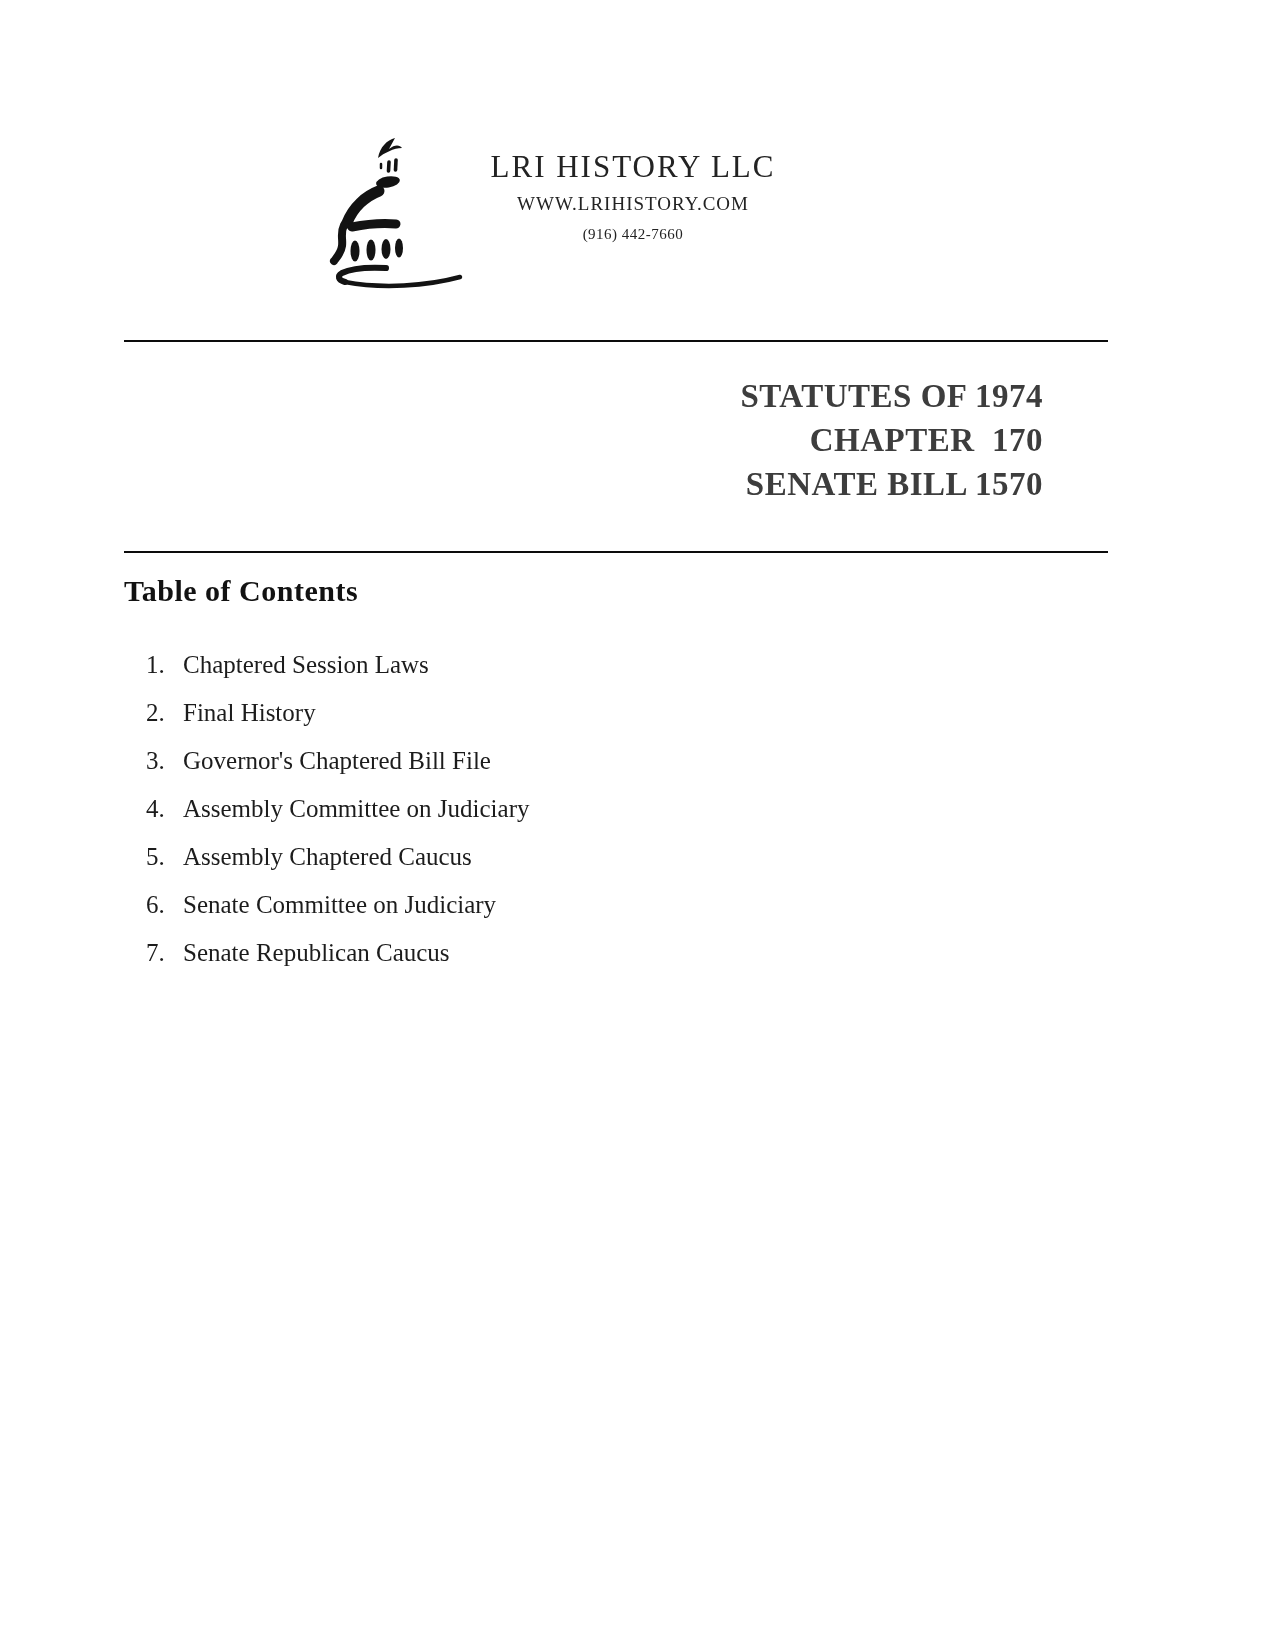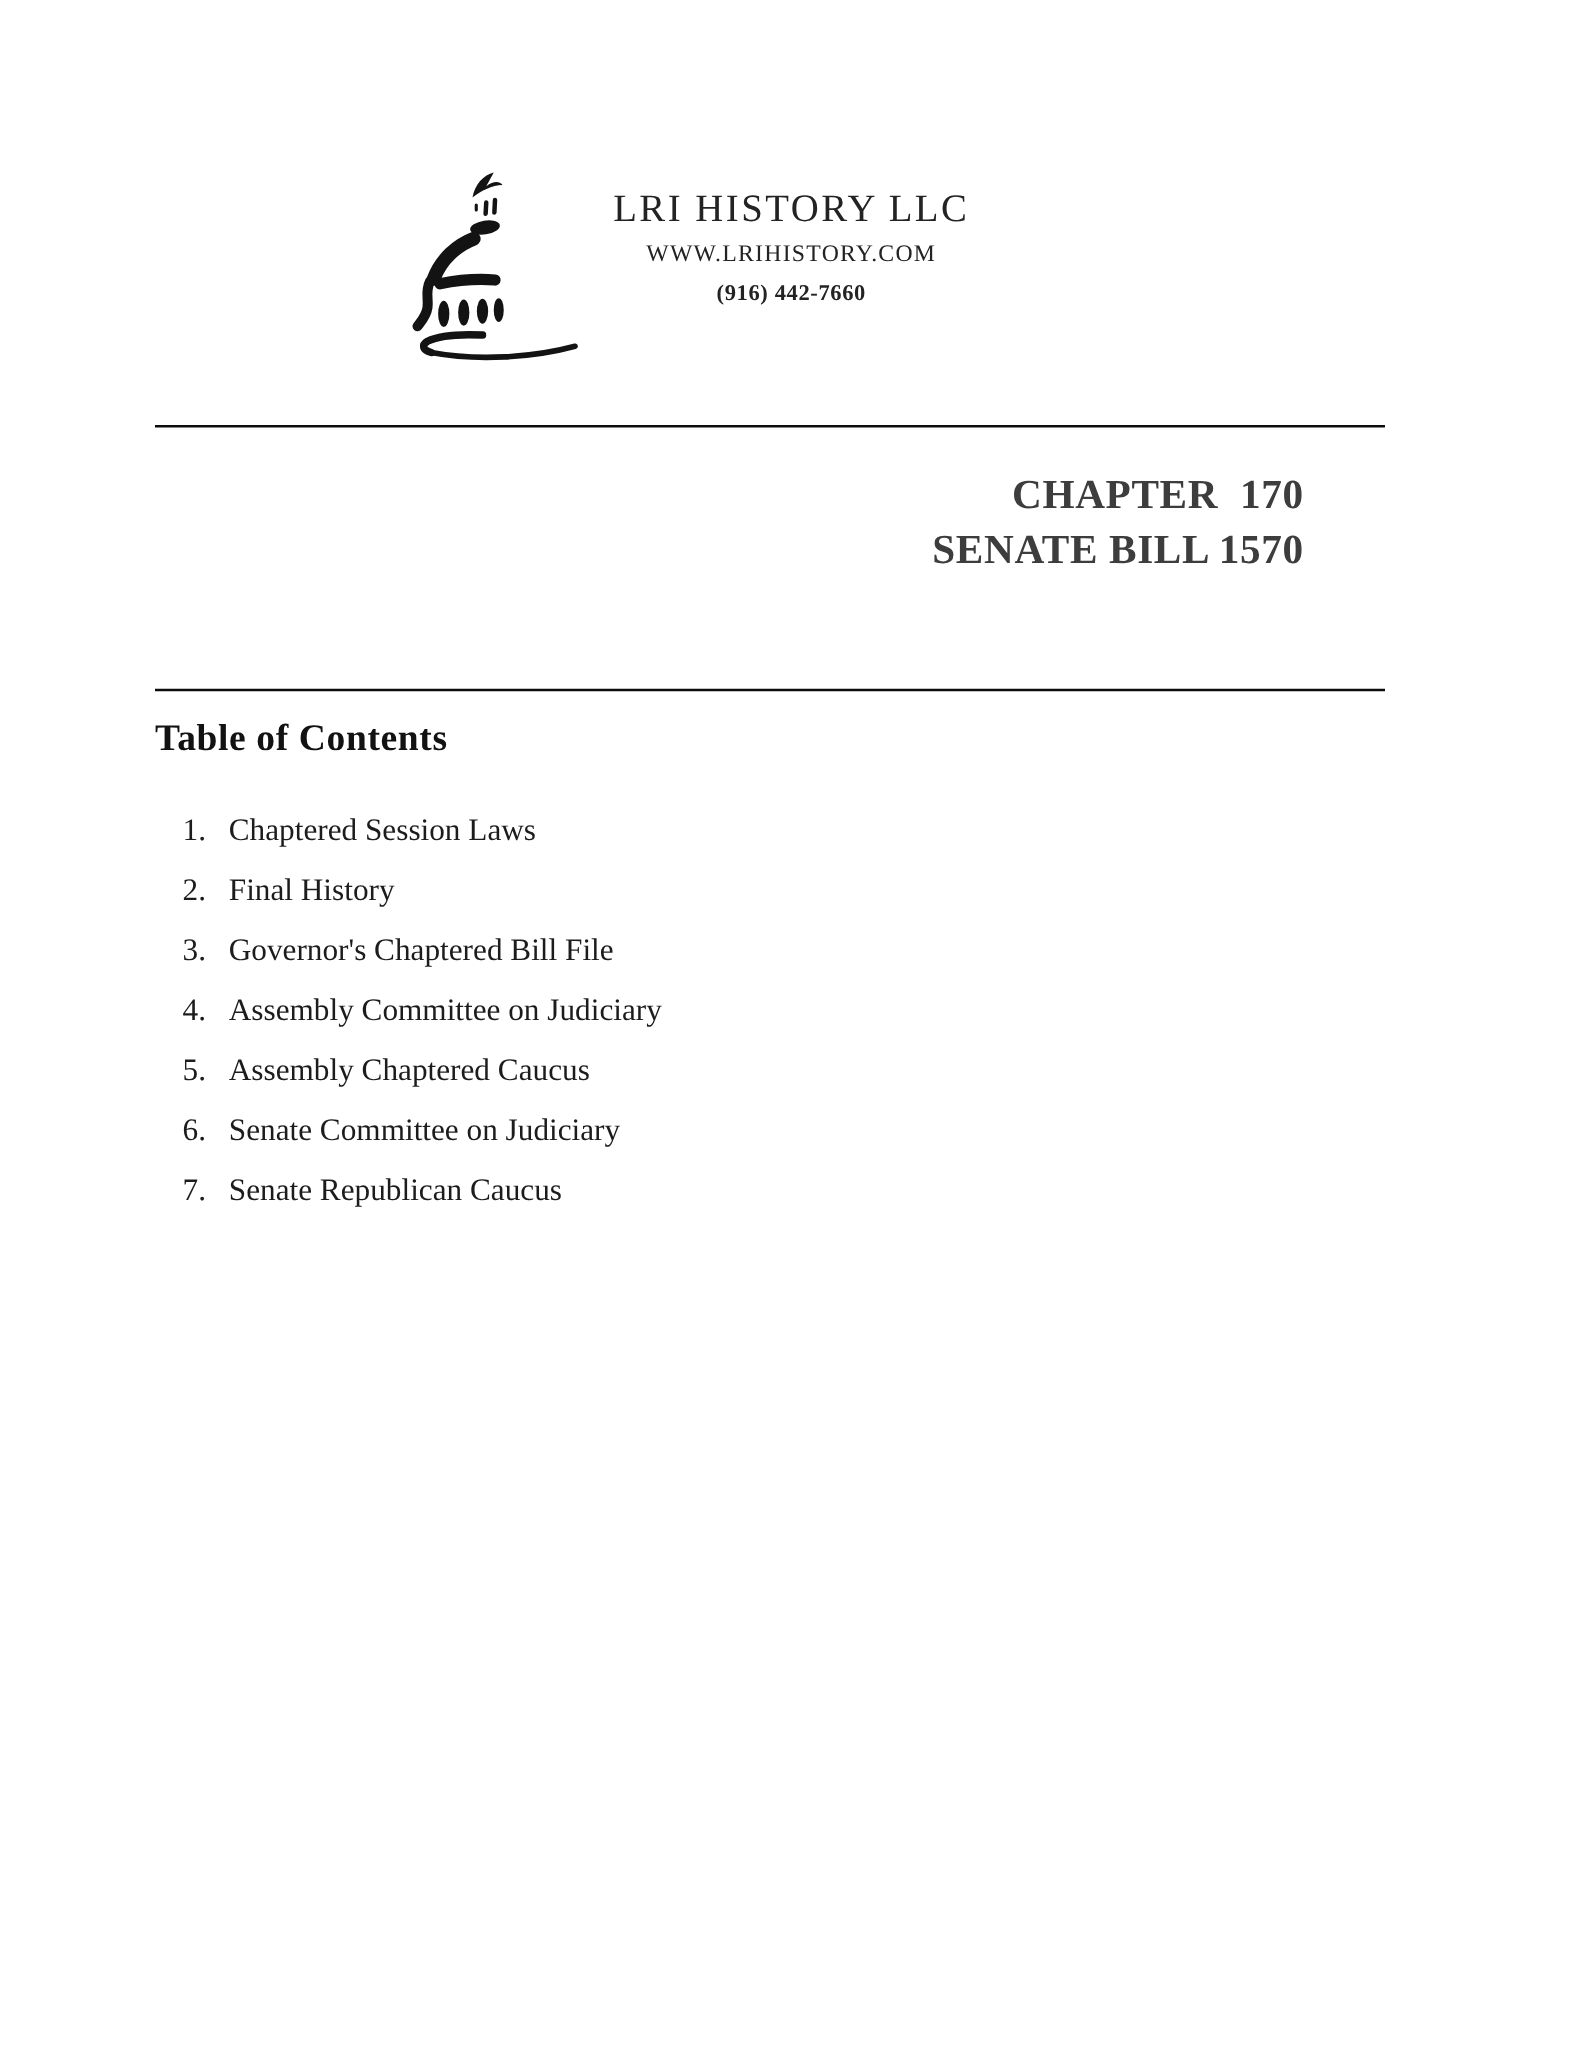--- a/index.html
+++ b/index.html
@@ -38,21 +38,21 @@
     white-space: nowrap;
   }
   .contact-line {
     font-size: 19px;
     letter-spacing: 1px;
     line-height: 23px;
     margin-top: 8px;
     white-space: nowrap;
   }
   .contact-line.first { margin-top: 13px; }
-  .contact-line.phone { font-size: 18px; letter-spacing: 0.5px; font-weight: bold; }
+  .contact-line.phone { font-size: 15px; letter-spacing: 0.5px; }
 
   
   .rule {
     position: absolute;
     left: 124px;
     width: 984px;
     height: 2px;
     background: #0c0c0c;
   }
   .rule.top-rule { top: 340px; }
@@ -136,20 +136,21 @@
 
 <div class="contact-block">
   <div class="company-name">LRI HISTORY LLC</div>
   <div class="contact-line">WWW.LRIHISTORY.COM</div>
   <div class="contact-line phone">(916) 442-7660</div>
 </div>
 
 <div class="rule top-rule"></div>
 
 <div class="reference-block">
+  <div class="reference-line">STATUTES OF 1974</div>
   <div class="reference-line">CHAPTER  170</div>
   <div class="reference-line">SENATE BILL 1570</div>
 </div>
 
 <div class="rule mid-rule"></div>
 
 <div class="toc-heading">Table of Contents</div>
 
 <ol class="toc-list">
   <li class="toc-item">

